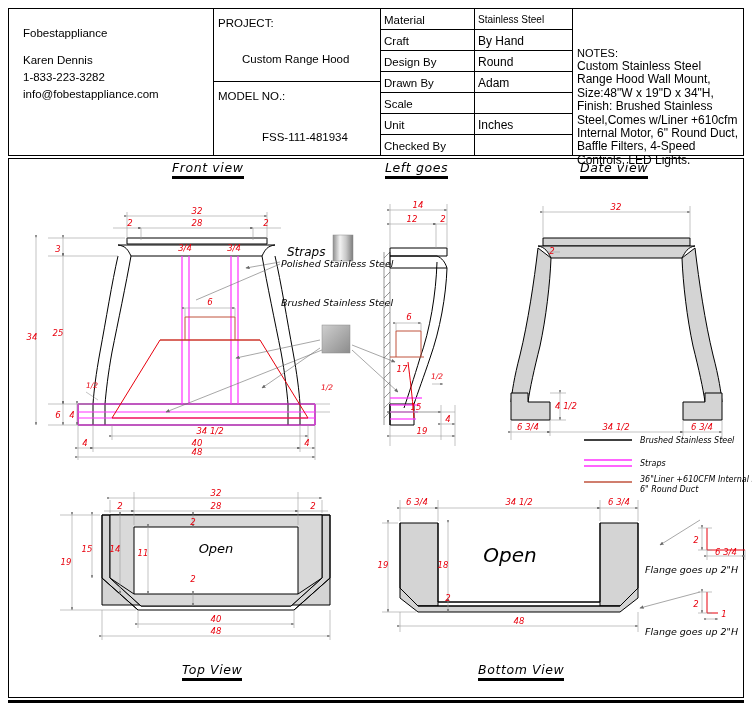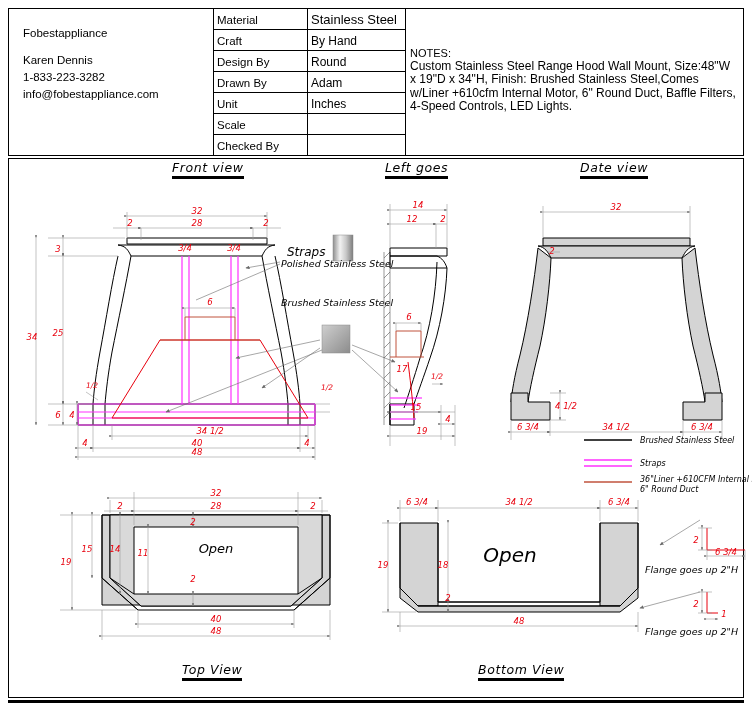--- a/index.html
+++ b/index.html
@@ -21,21 +21,21 @@
   .c-proj .lbl{font-size:11.5px;}
   .c-proj .val{font-size:11.5px;position:absolute;left:28px;bottom:16px;white-space:nowrap;}
   .c-proj .val.model{left:48px;bottom:12px;}
 
   .c-spec{width:192px;border-right:1.6px solid #000;display:flex;flex-direction:column;}
   .spec-row{flex:1;display:flex;border-bottom:1.2px solid #000;box-sizing:border-box;}
   .spec-row:last-child{border-bottom:none;}
   .spec-k{width:94px;border-right:1.2px solid #000;box-sizing:border-box;
           font-size:11.5px;padding:1px 0 0 3px;display:flex;align-items:center;}
   .spec-v{flex:1;font-size:12px;padding:1px 0 0 3px;display:flex;align-items:center;}
-  .spec-v.small{font-size:13px;}
+  .spec-v.small{font-size:10px;}
 
   .c-notes{flex:1;padding:3px 4px 0 4px;}
   .c-notes .nh{font-size:11px;line-height:14px;margin-top:34px;}
   .c-notes .nb{font-size:12px;line-height:13.4px;}
 
   
   .frame{position:absolute;left:8px;top:158px;width:736px;height:540px;
          border:1.4px solid #000;box-sizing:border-box;}
   .frame-bottom{position:absolute;left:8px;top:700px;width:736px;height:3px;background:#000;}
 
@@ -70,45 +70,55 @@
   <div class="tb">
 
     <div class="tb-col c-company">
       <div class="line">Fobestappliance</div>
       <div class="gap"></div>
       <div class="line">Karen Dennis</div>
       <div class="line">1-833-223-3282</div>
       <div class="line">info@fobestappliance.com</div>
     </div>
 
+    <div class="tb-col c-proj">
+      <div class="half top">
+        <span class="lbl">PROJECT:</span>
+        <span class="val">Custom Range Hood</span>
+      </div>
+      <div class="half">
+        <span class="lbl">MODEL NO.:</span>
+        <span class="val model">FSS-111-481934</span>
+      </div>
+    </div>
 
     <div class="tb-col c-spec">
       <div class="spec-row">
         <div class="spec-k">Material</div>
         <div class="spec-v small">Stainless Steel</div>
       </div>
       <div class="spec-row">
         <div class="spec-k">Craft</div>
         <div class="spec-v">By Hand</div>
       </div>
       <div class="spec-row">
         <div class="spec-k">Design By</div>
         <div class="spec-v">Round</div>
       </div>
       <div class="spec-row">
         <div class="spec-k">Drawn By</div>
         <div class="spec-v">Adam</div>
       </div>
       <div class="spec-row">
+        <div class="spec-k">Scale</div>
+        <div class="spec-v"></div>
+      </div>
+      <div class="spec-row">
         <div class="spec-k">Unit</div>
         <div class="spec-v">Inches</div>
-      </div>
-      <div class="spec-row">
-        <div class="spec-k">Scale</div>
-        <div class="spec-v"></div>
       </div>
       <div class="spec-row">
         <div class="spec-k">Checked By</div>
         <div class="spec-v"></div>
       </div>
     </div>
 
     <div class="tb-col c-notes">
       <div class="nh">NOTES:</div>
       <div class="nb">Custom  Stainless Steel Range Hood Wall Mount, Size:48"W x 19"D x 34"H, Finish: Brushed Stainless Steel,Comes w/Liner +610cfm Internal Motor, 6" Round Duct, Baffle Filters, 4-Speed Controls, LED Lights.</div>

